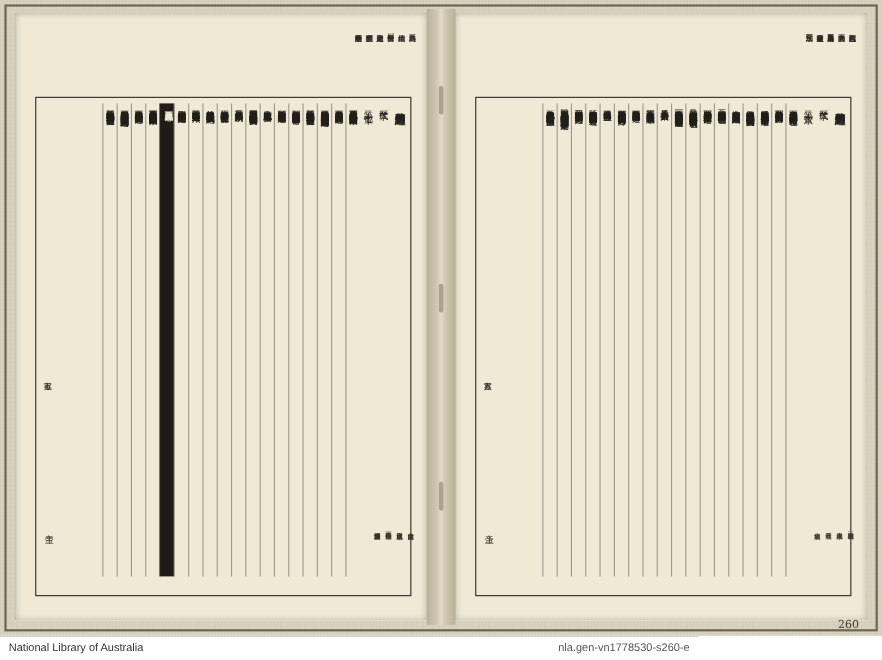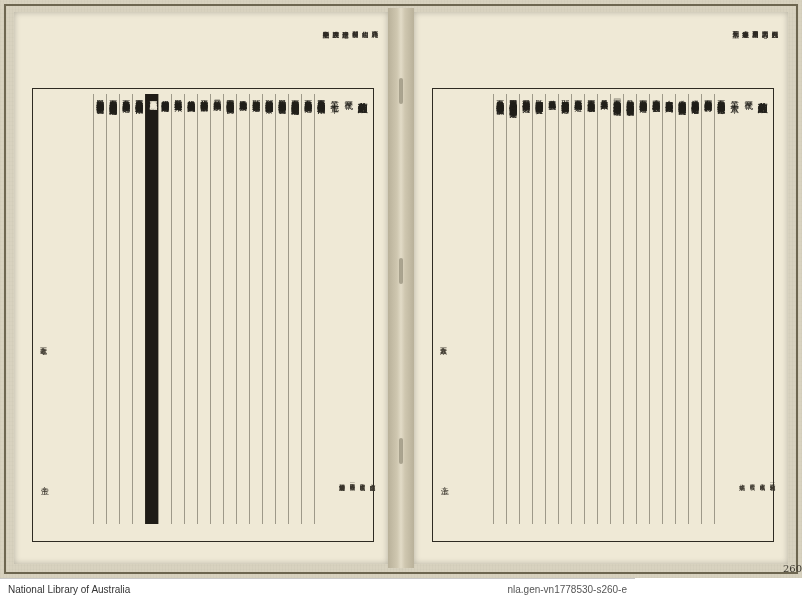--- a/index.html
+++ b/index.html
@@ -189,21 +189,21 @@
 
       <div class="footrow">
         <div class="fnote">一名亞撒利雅</div>
         <div class="fnote">或作米烏尼人</div>
         <div class="fnote">或作石弩</div>
         <div class="fnote">或作癩病</div>
       </div>
     </div>
 
     <div class="folio l" style="left:150px;bottom:4px;font-size:8px;color:#55503f;">&nbsp;</div>
-    <div class="folio r" style="right:0;bottom:4px;">260</div>
+    <div class="folio r" style="right:21px;bottom:4px;">260</div>
   </div>
 
   <div class="statusbar">
     <span>National Library of Australia</span>
     <span class="status-right">nla.gen-vn1778530-s260-e</span>
   </div>
 
 </div>
 
 </body></html>

